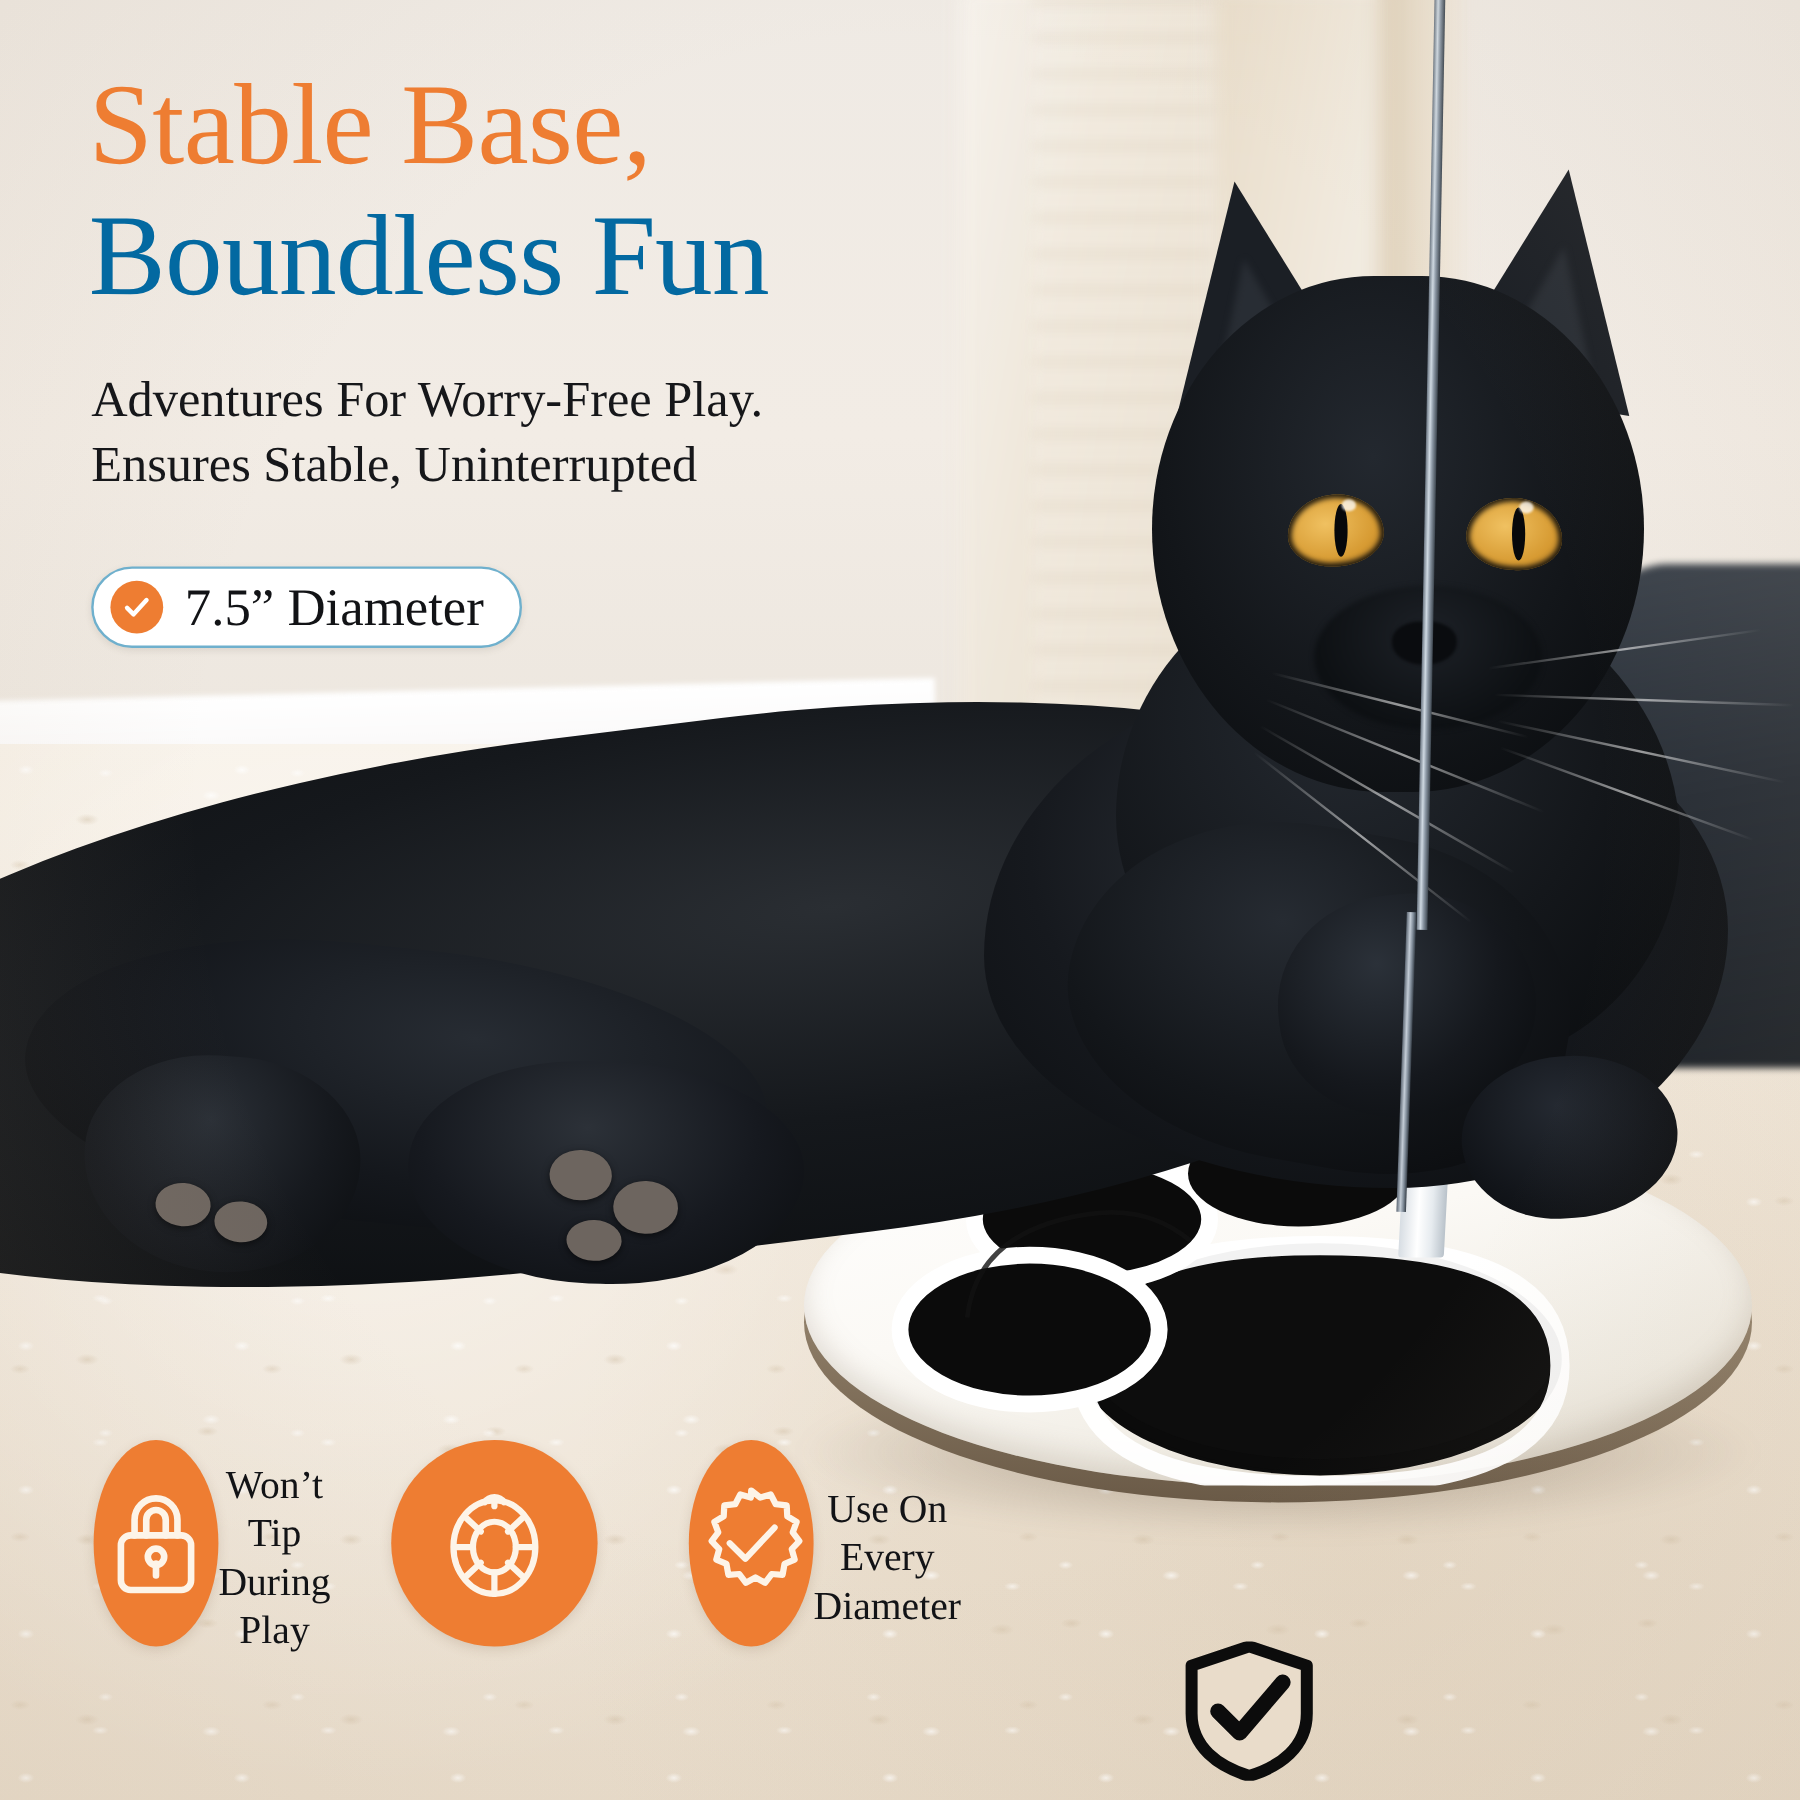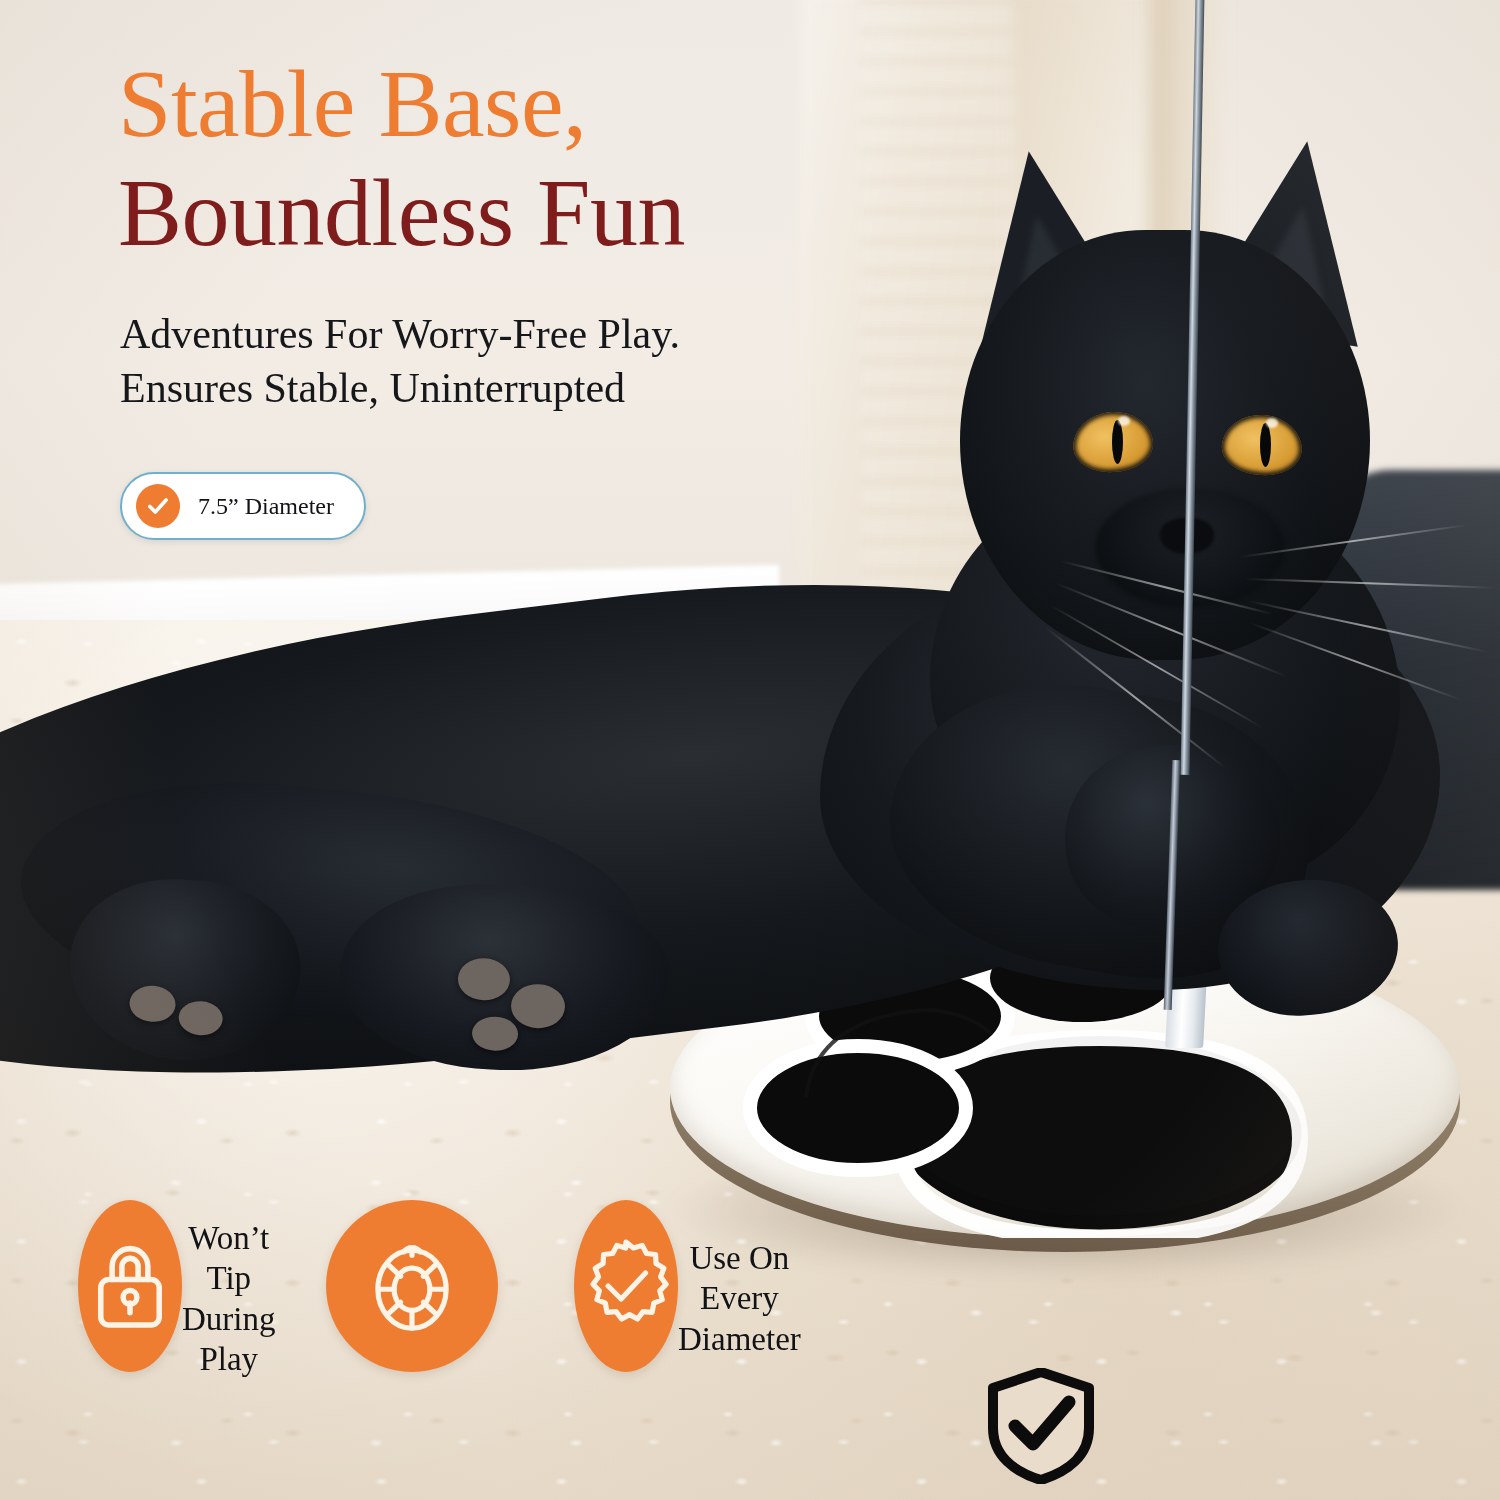--- a/index.html
+++ b/index.html
@@ -248,30 +248,30 @@
     box-shadow: inset 0 -10px 22px rgba(150,135,115,.25);
   }
   .post {
     position: absolute; left: 528px; top: 8px; width: 38px; height: 110px;
     background: linear-gradient(90deg, #d7dde3 0%, #ffffff 40%, #e6ebef 70%, #b9c2ca 100%);
     transform: skewX(-3deg);
     border-radius: 3px;
   }
 
   
-  .text-panel { position: absolute; left: 0; top: 0; width: 940px; height: 600px; margin-left: 44px; }
+  .text-panel { position: absolute; left: 0; top: 0; width: 940px; height: 600px; }
 
   .headline {
     position: absolute; left: 74px; top: 58px;
     font-size: 96px; line-height: .95;
     font-weight: 400; letter-spacing: -0.5px;
     font-family: "Liberation Serif", "DejaVu Serif", serif;
   }
   .hl-1 { color: #ee7d32; display: block; }
-  .hl-2 { color: #7f1d1d; display: block; margin-top: 18px; }
+  .hl-2 { color: #0369a1; display: block; margin-top: 18px; }
 
   .subhead {
     position: absolute; left: 76px; top: 308px;
     font-size: 42px; line-height: 1.28;
     color: #16171a;
     font-family: "Liberation Serif", "DejaVu Serif", serif;
     max-width: 800px;
   }
 
   .pill-row { position: absolute; left: 76px; top: 472px; display: flex; gap: 38px; }
@@ -284,21 +284,21 @@
     box-shadow: 0 2px 6px rgba(100,90,80,.14);
   }
   .pill-check {
     width: 44px; height: 44px; border-radius: 50%;
     background: #ee7d32;
     display: flex; align-items: center; justify-content: center;
     flex: 0 0 auto;
   }
   .pill-check svg { width: 26px; height: 26px; }
   .pill-text {
-    font-size: 24px; color: #121316; white-space: nowrap;
+    font-size: 44px; color: #121316; white-space: nowrap;
     font-family: "Liberation Serif", "DejaVu Serif", serif;
   }
 
   
   .features {
     position: absolute; left: 78px; top: 1192px;
     display: flex; gap: 58px;
   }
   .feature { width: 190px; display: flex; flex-direction: row; align-items: center; }
   .feature-circle {

